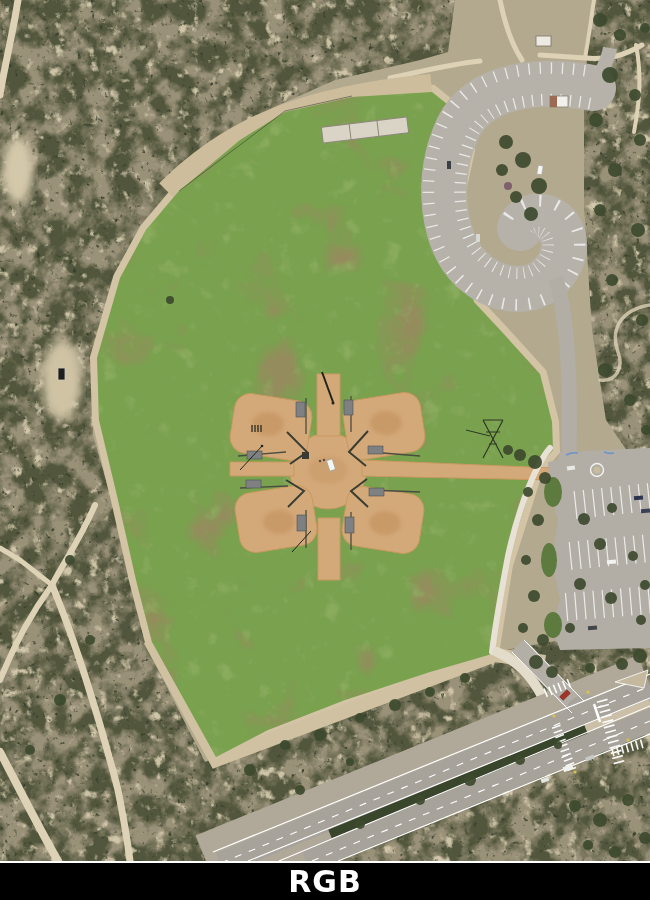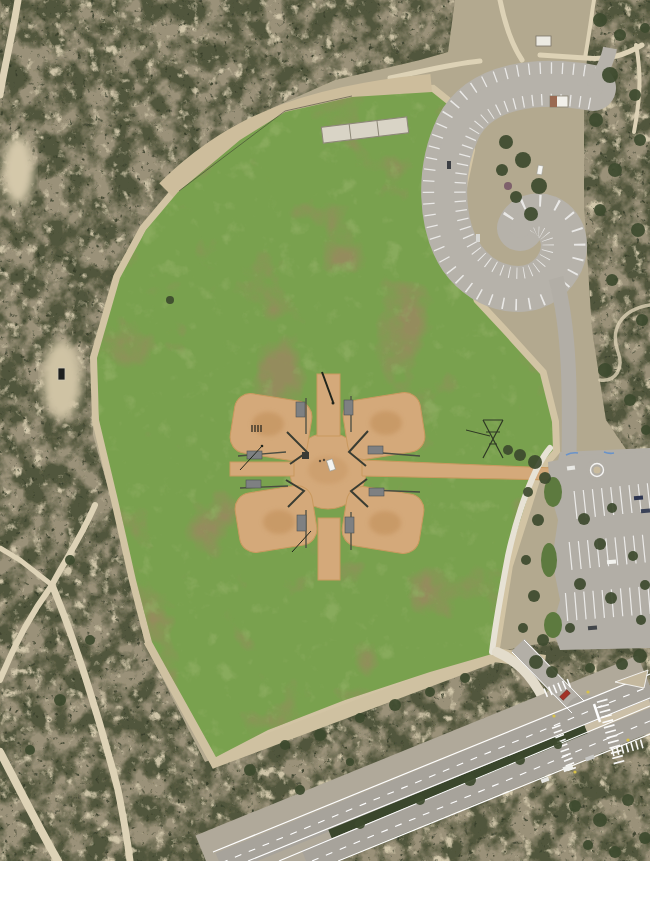--- a/index.html
+++ b/index.html
@@ -353,14 +353,17 @@
     </g>
   </g>
 
   <g>
     <rect x="58" y="368" width="7" height="12" fill="#1d1f1e" stroke="#cfc8b4" stroke-width="0.8"></rect>
     <rect x="536" y="36" width="15" height="10" fill="#eceae2" stroke="#7c7468" stroke-width="0.8"></rect>
   </g>
 </svg>
 
 <div class="gap"></div>
-
+<div class="label-bar">
+  <span>RGB</span>
 </div>
 
+</div>
+
 </body></html>

